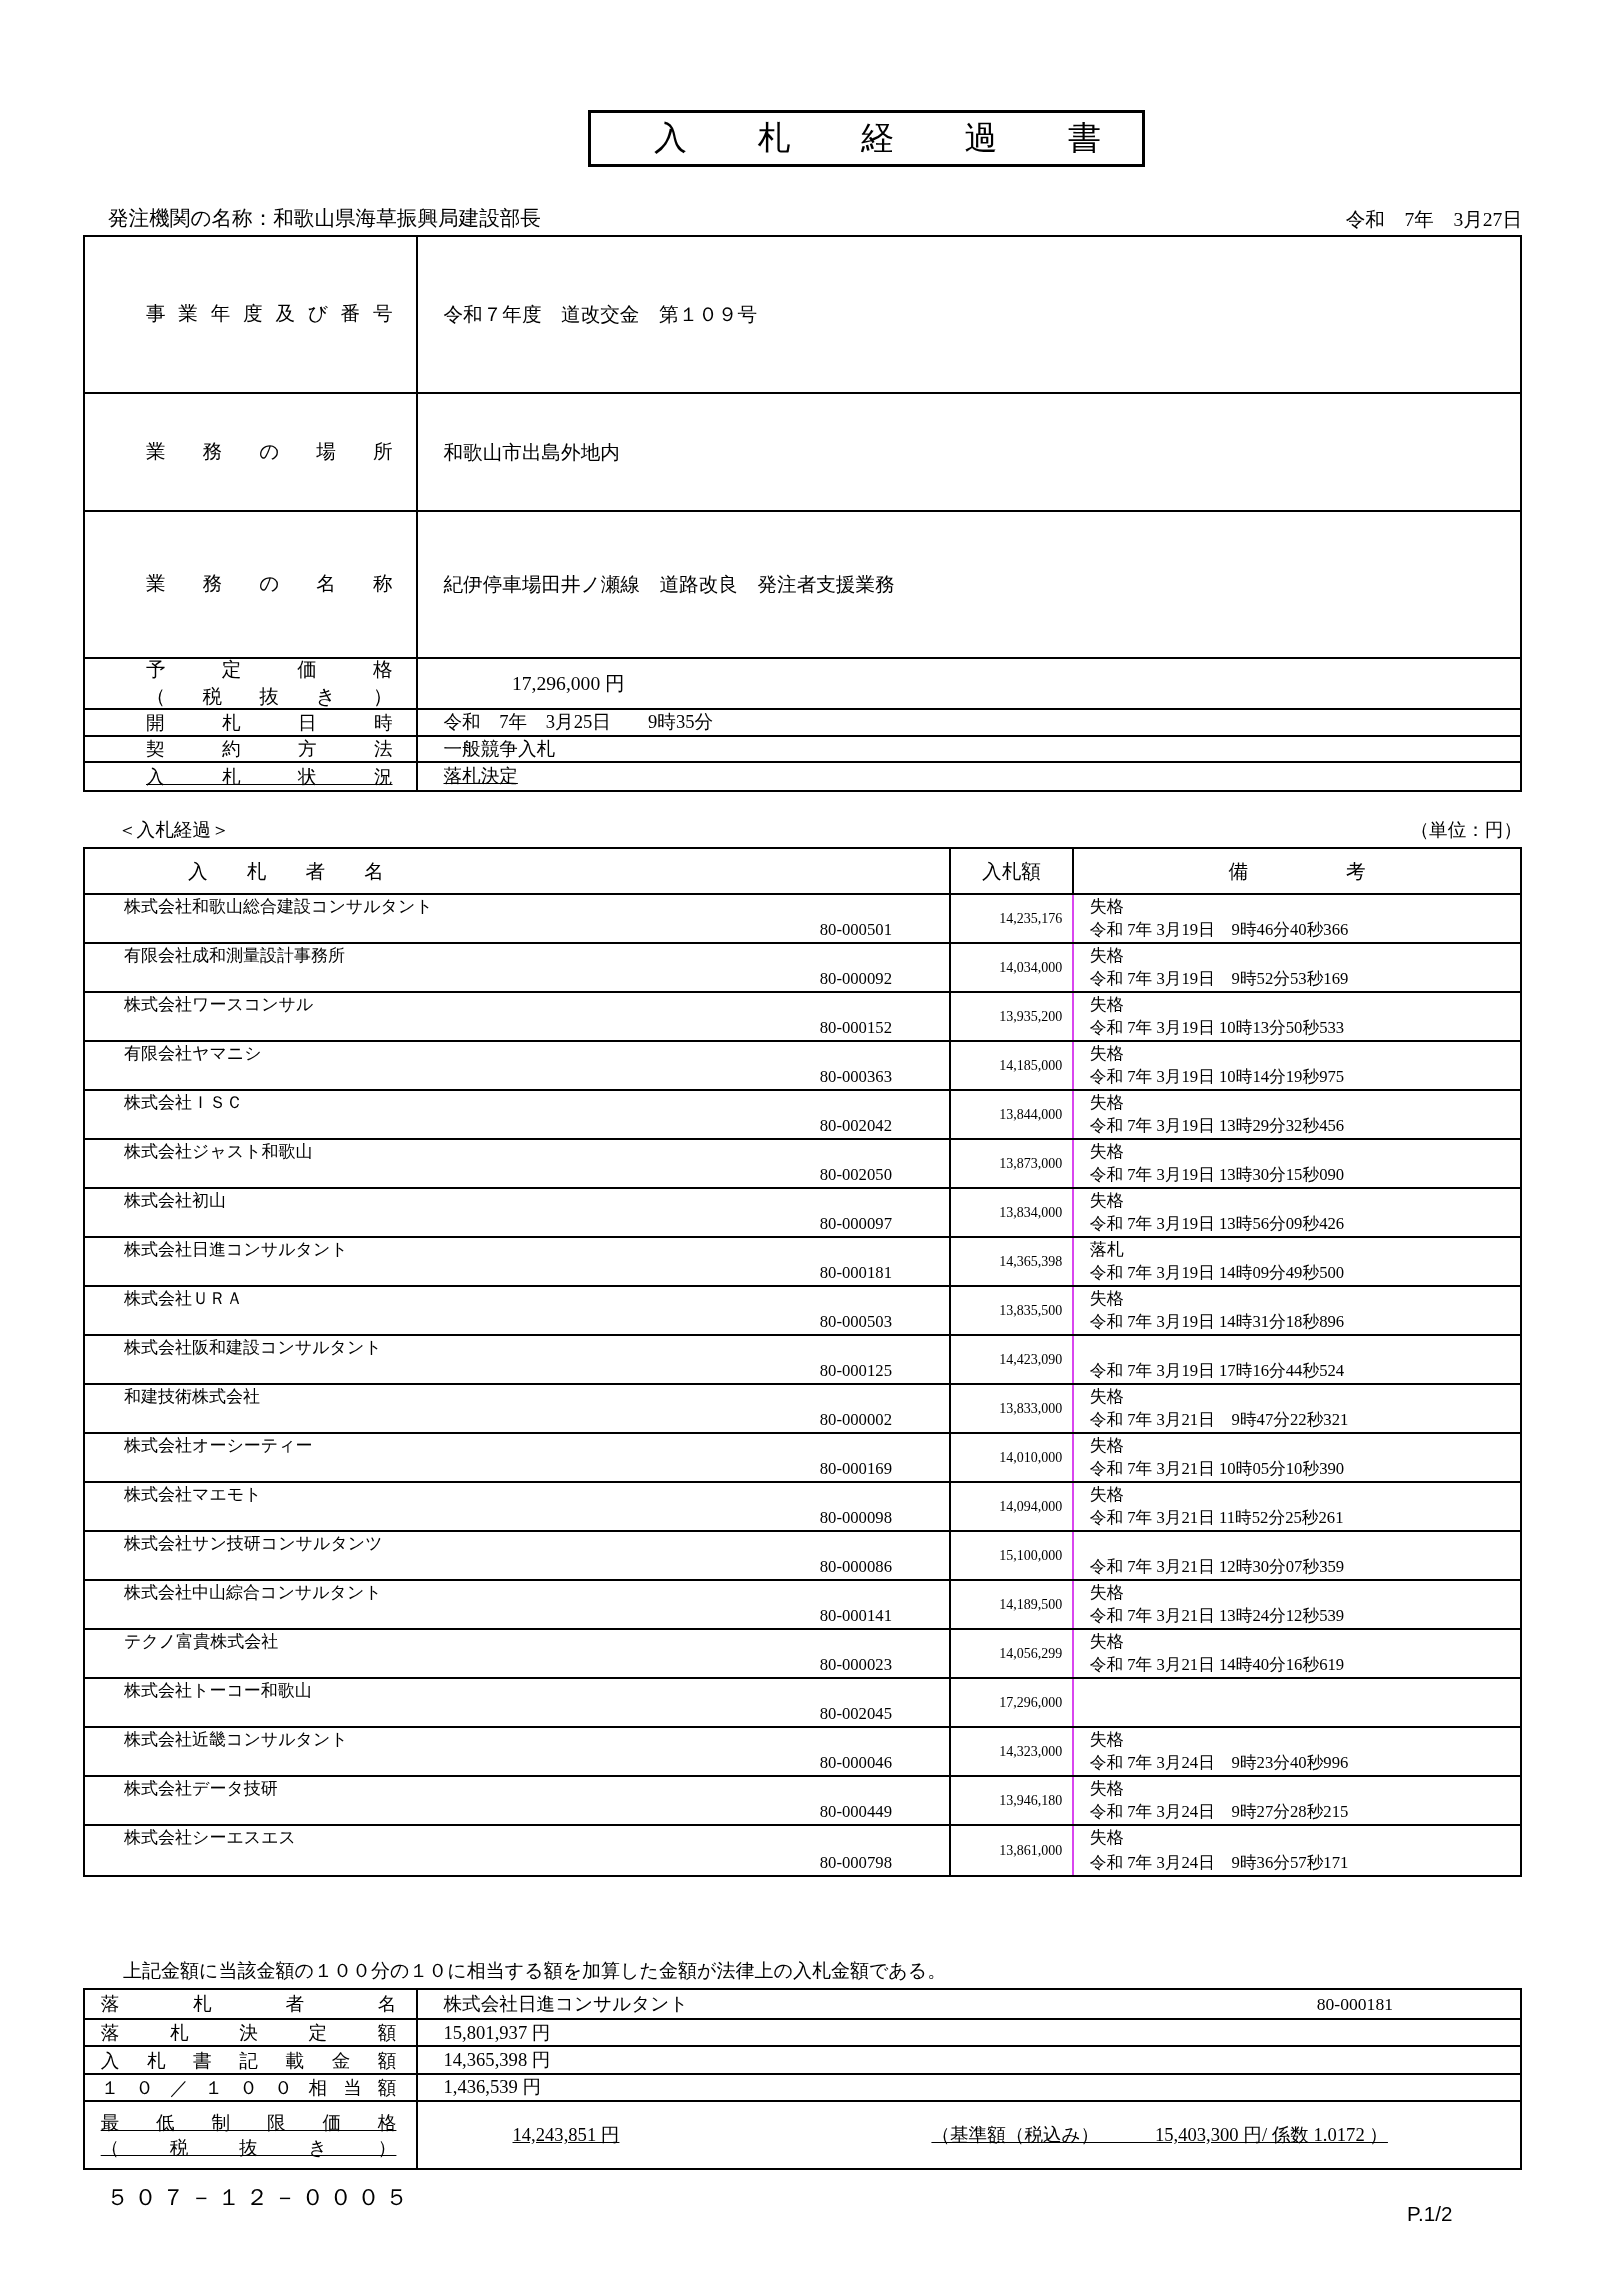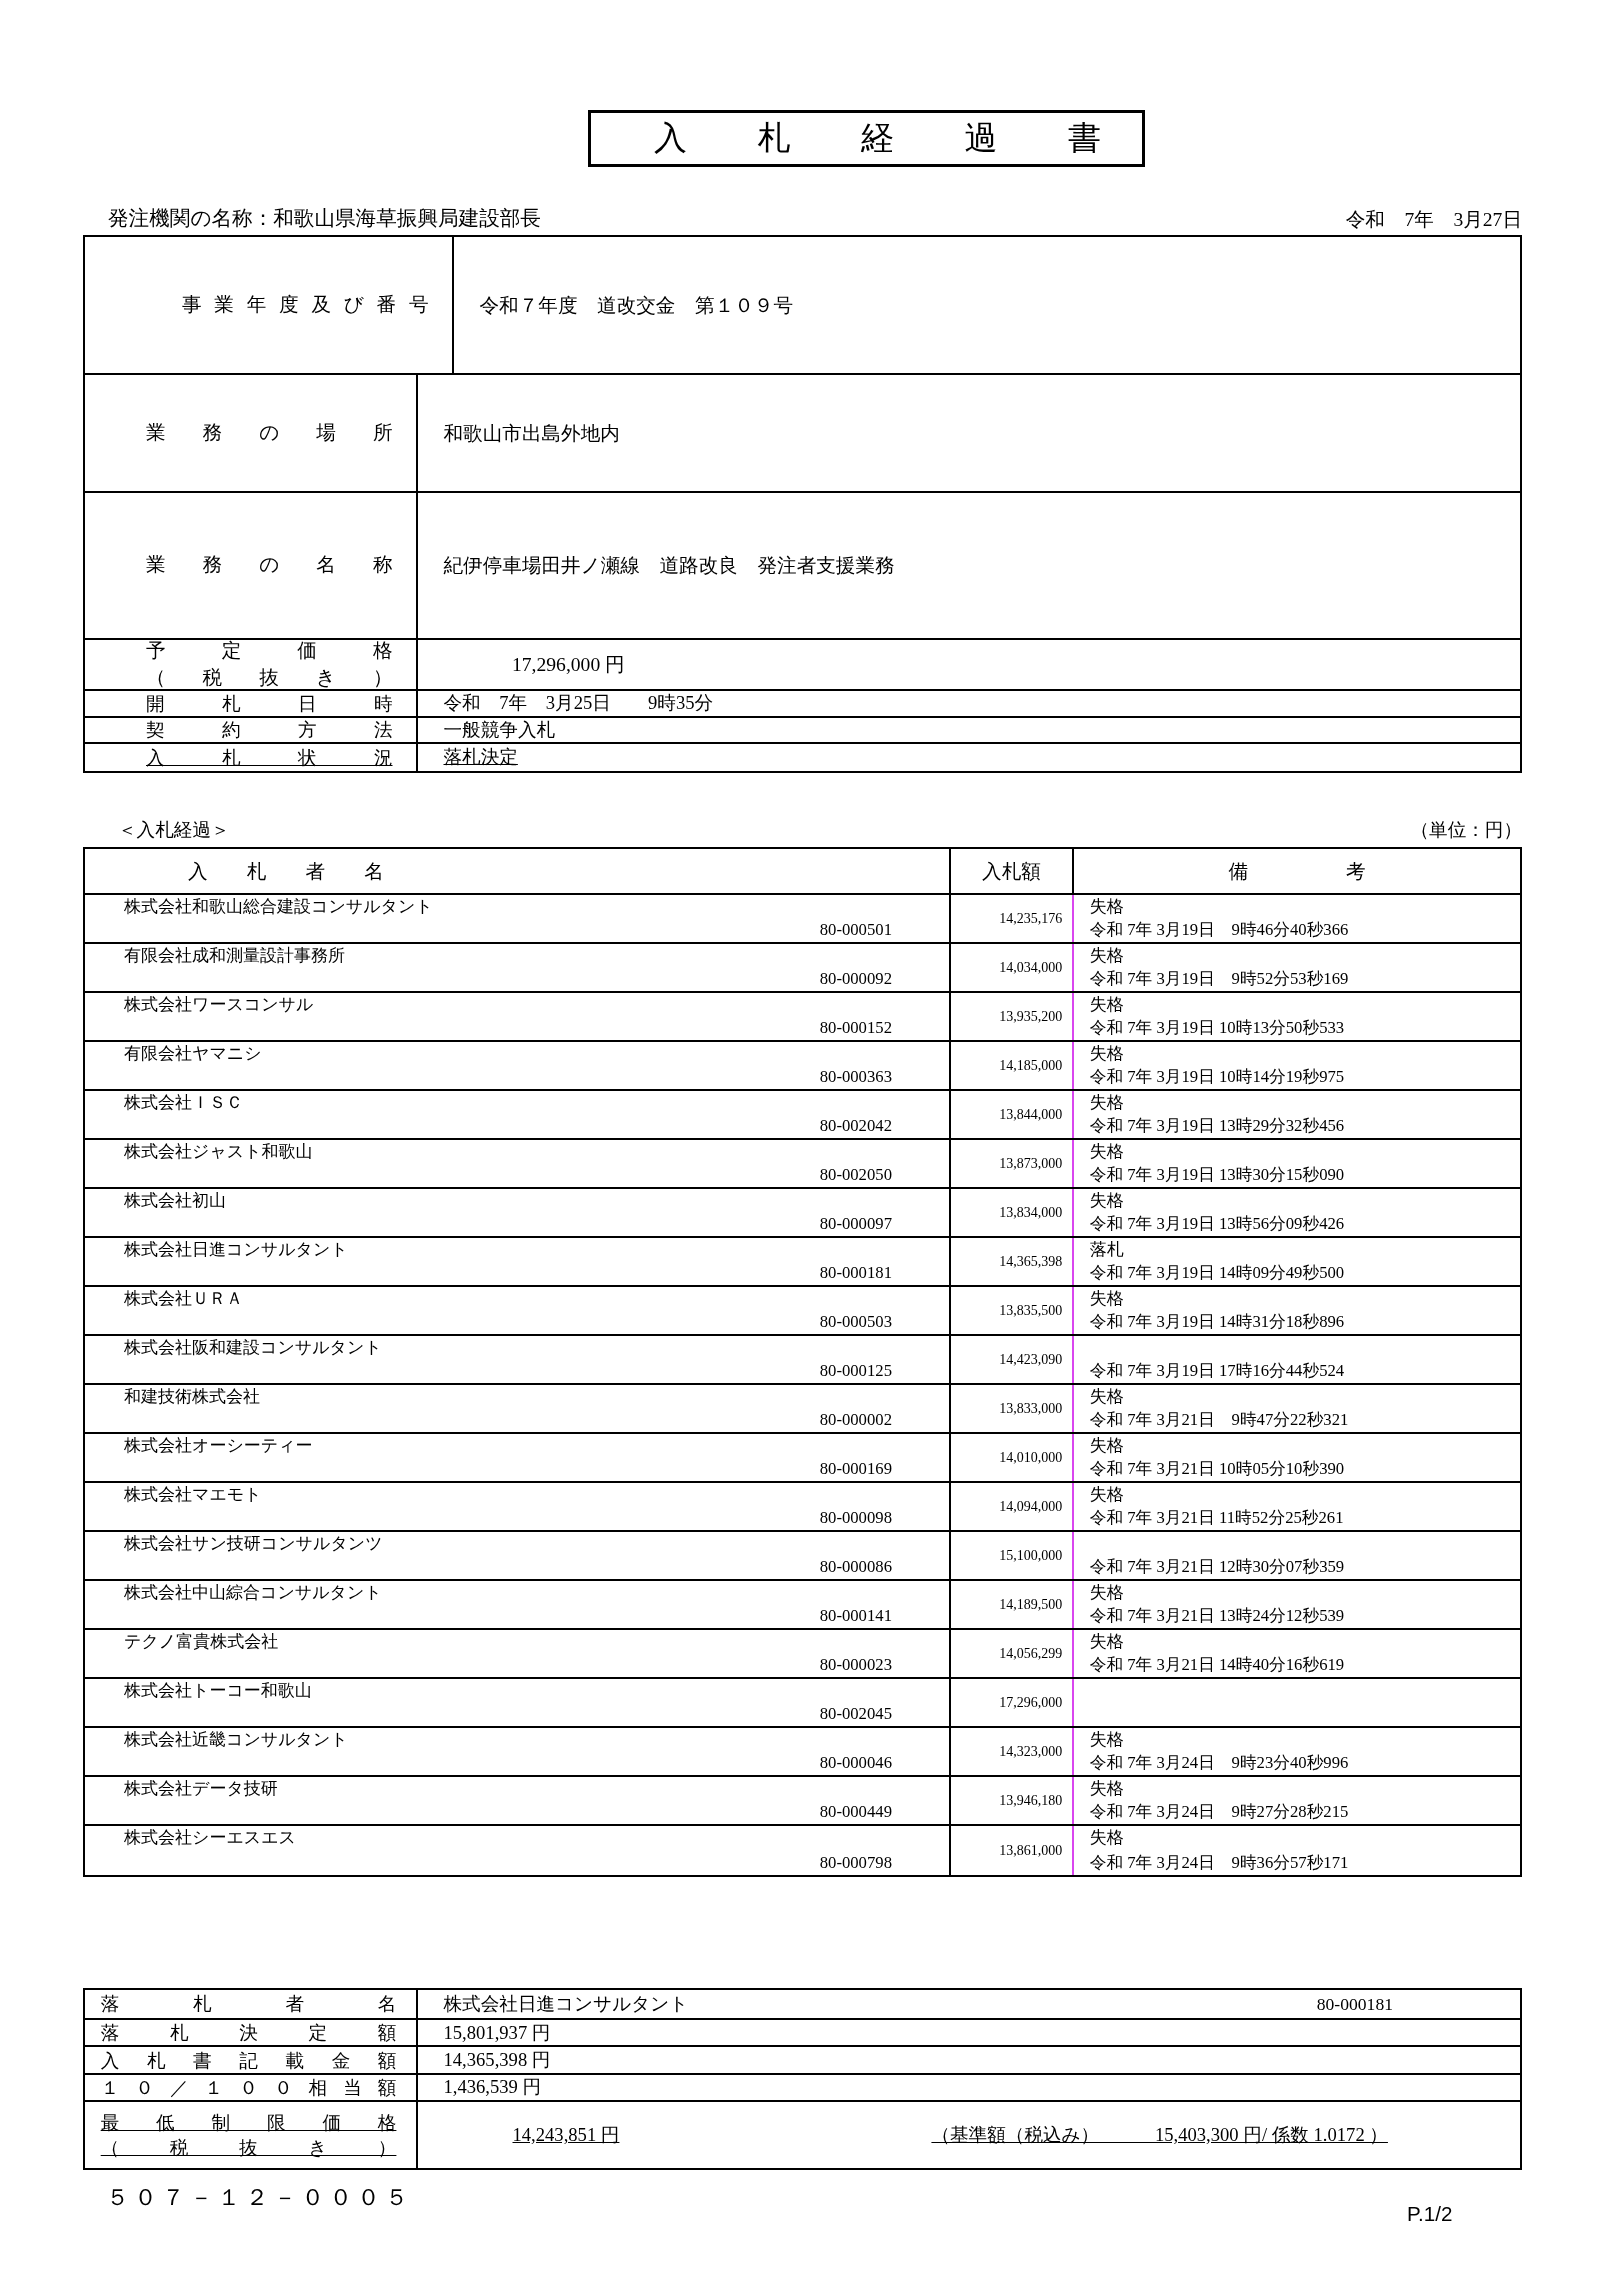--- a/index.html
+++ b/index.html
@@ -44,21 +44,21 @@
   }
   .lblcell .j { width:100%; text-align:justify; text-align-last:justify; line-height:1.35; }
   .valcell {
     flex:1 1 auto;
     display:flex; align-items:center;
     padding-left:25.5px; font-size:19.6px;border-radius:17px;
   }
 
   
   #info-table { top:235px; }
-  .ih1 { height:138px;padding-left:36px; } .ih2 { height:147px; } .ih3 { height:118px; }
+  .ih1 { height:157px; } .ih2 { height:147px; } .ih3 { height:118px; }
   .ih4 { height:51px; }  .ihs { height:26.5px; }
   .ihs .lblcell, .ihs .valcell { font-size:18.6px; }
   .price-val { padding-left:94px; }
 
   
   .section-label { position:absolute; left:118px; top:817px; font-size:18.6px; }
   .unit-label    { position:absolute; right:99px; top:817px; font-size:18.6px; }
   #bid-table { top:847px; border-width:2.9px; }
   .bid-header { display:flex; height:46px; border-bottom:2.9px solid #000; font-size:19.6px; }
   .bh-name   { width:866px; flex:0 0 866px; border-right:2px solid #000;
@@ -404,20 +404,21 @@
     </div>
     <div class="bc-amount">13,861,000</div>
     <div class="bc-remark">
       <div class="remark-status">失格</div>
       <div class="remark-datetime">令和 7年 3月24日　9時36分57秒171</div>
     </div>
   </div>
 </div>
   </div>
 
+  <div class="note-line">上記金額に当該金額の１００分の１０に相当する額を加算した金額が法律上の入札金額である。</div>
 
   <div class="tbl" id="award-table">
     <div class="trow ah1">
       <div class="lblcell">
           <div class="j">落札者名</div>
         </div>
       <div class="valcell winner-valcell">
         <span>株式会社日進コンサルタント</span>
         <span class="winner-code">80-000181</span>
       </div>

